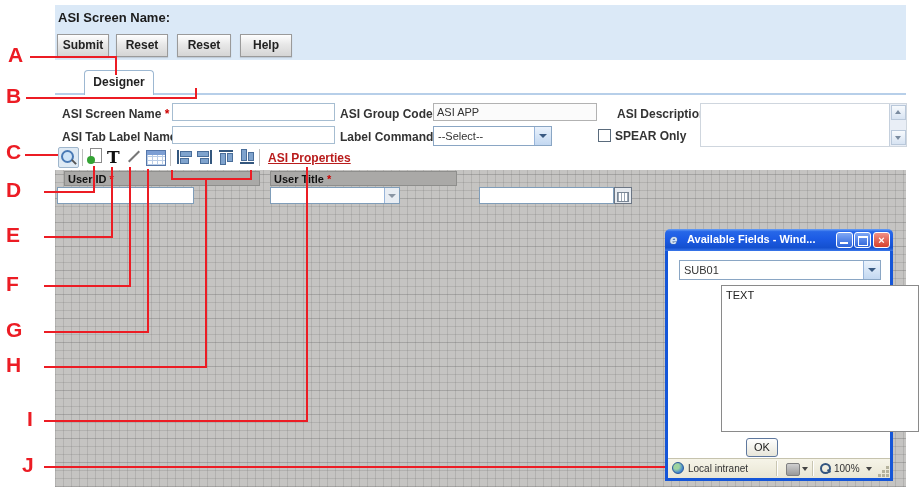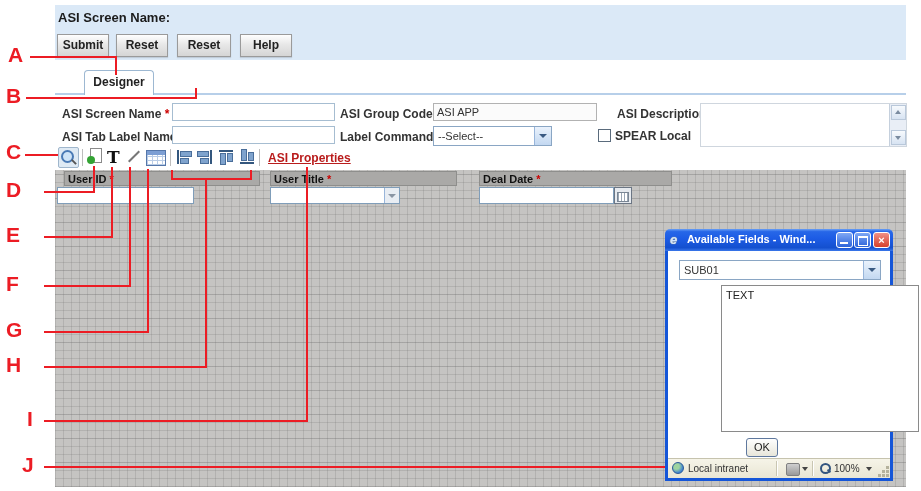--- a/index.html
+++ b/index.html
@@ -152,21 +152,21 @@
   <div class="abs lbl" style="left:62px;top:130px;"><span>ASI Tab Label Name</span> <span class="req">*</span></div>
   <input class="abs tbx" style="left: 172px; top: 126px; width: 157px;">
   <div class="abs lbl" style="left:340px;top:130px;width:90px;text-align:right;">Label Command</div>
   <div class="abs sel" style="left:433px;top:126px;width:113px;">
     <span>--Select--</span>
     <span class="sel-arrow">
         <span class="chev"></span>
       </span>
   </div>
   <div class="abs cb" style="left:598px;top:129px;"></div>
-  <div class="abs lbl" style="left:615px;top:129px;">SPEAR Local</div>
+  <div class="abs lbl" style="left:615px;top:129px;">SPEAR Only</div>
 
   <div class="abs icon icon-zoom" style="left:58px;top:147px;">
     <span class="zlens"></span>
       <span class="zhandle"></span>
   </div>
   <div class="abs tsep" style="left:82px;"></div>
   <div class="abs icon icon-add" style="left:87px;">
     <span class="addpage"></span>
     <span class="addball">
         <span class="addplus-h"></span>
@@ -208,21 +208,20 @@
   <div class="abs strip" style="left:57px;width:196px;margin-left:7px;"><span>User ID</span> <span class="req">*</span></div>
   <input class="abs cinput tbx" style="left: 57px; width: 131px;">
 
   <div class="abs strip" style="left:270px;width:187px;"><span>User Title</span> <span class="req">*</span></div>
   <div class="abs cinput" style="left:270px;width:128px;">
     <span class="sel-arrow" style="width:14px;background:#e8edf3;">
         <span class="chev" style="left:3px;top:6px;border-top-color:#8a96a4;"></span>
       </span>
   </div>
 
-  <div class="abs strip" style="left:479px;width:193px;"><span>Deal Date</span> <span class="req">*</span></div>
   <input class="abs cinput tbx" style="left: 479px; width: 129px;">
   <div class="abs calbtn" style="left:614px;">
       <span class="calgrid"></span>
     </div>
 
   <div class="abs popup">
     <div class="ptitle">
       <span class="ie-e">e</span>
       <span class="ptext">Available Fields - Wind...</span>
       <span class="wbtn wblue" style="right:40px;">

